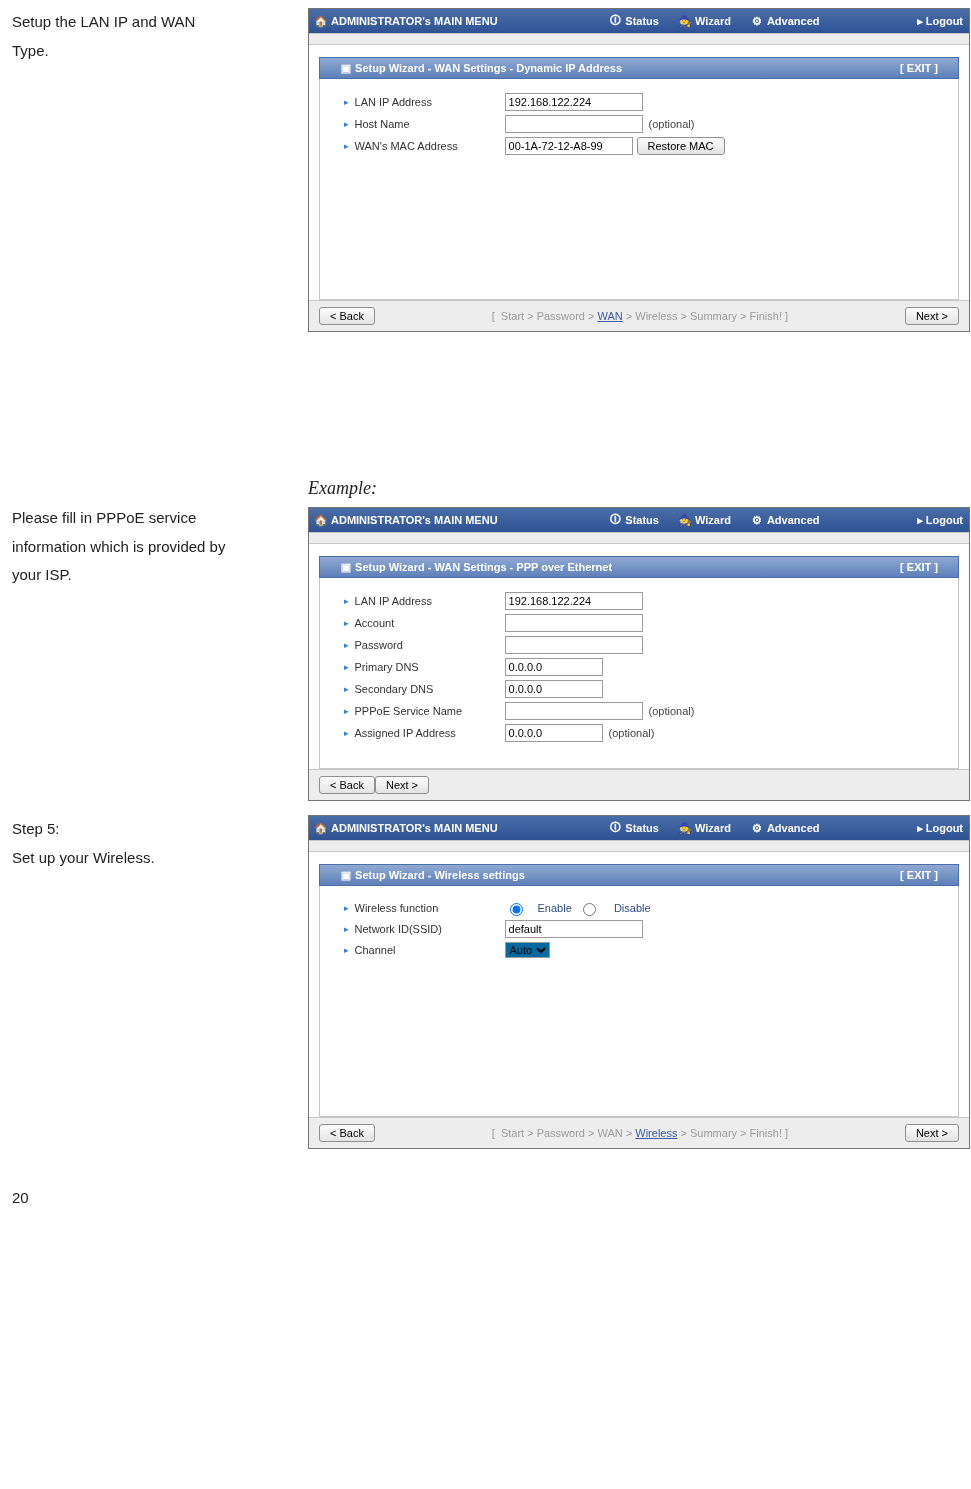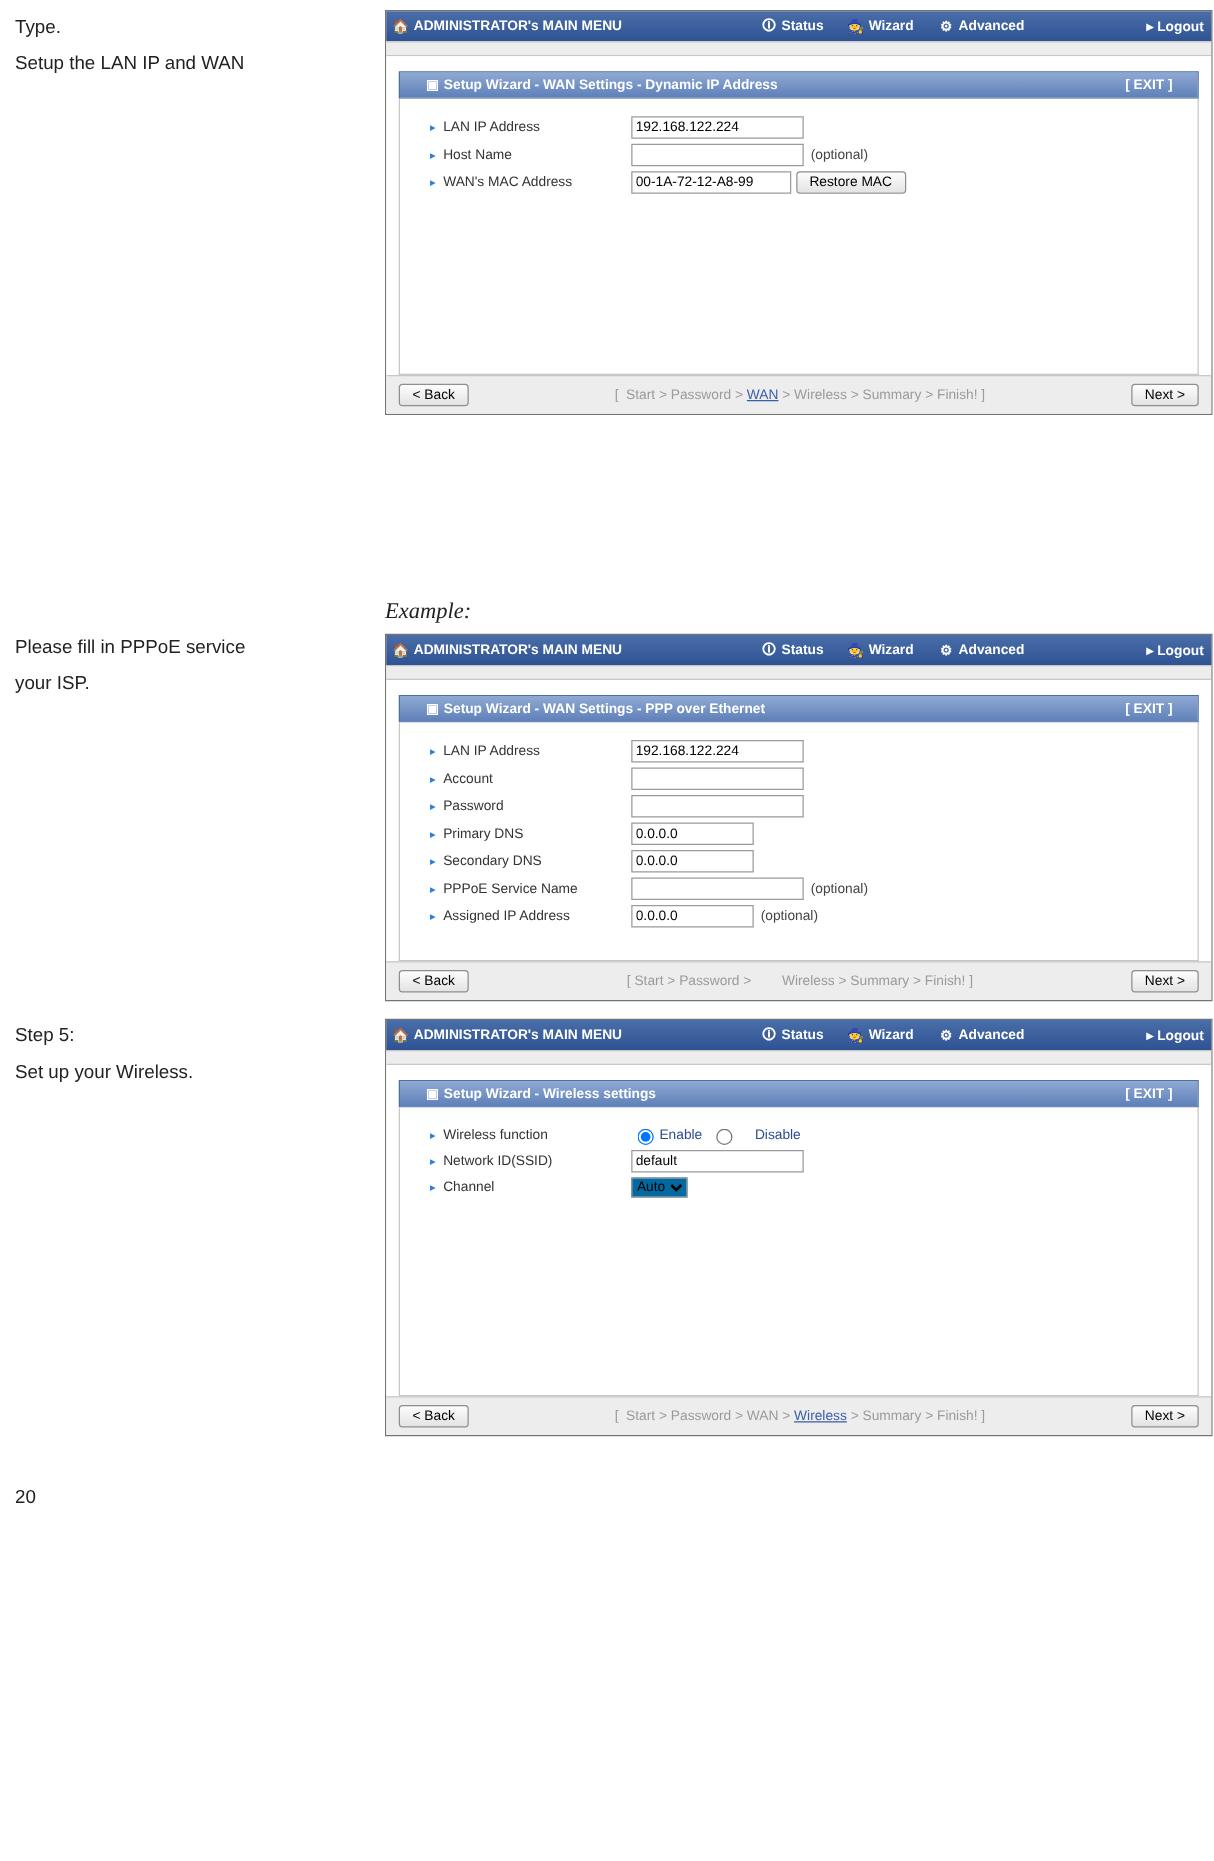--- a/index.html
+++ b/index.html
@@ -30,22 +30,22 @@
 .crumbs .cur{color:#3a5ea8;font-weight:normal;text-decoration:underline}
 select.sel{font-size:11px;border:1px solid #9a9a9a;background:#0369a1}
 .pagenum{text-align:left;font-size:15px;margin-top:40px}
 .step-em{font-style:italic}
 </style>
 </head>
 <body>
 
 <div class="row">
   <div class="leftcol">
+    <div>Setup the LAN IP and WAN</div>
     <div>Type.</div>
-    <div>Setup the LAN IP and WAN</div>
   </div>
   <div class="rightcol">
     <div class="shot">
       <div class="navbar">
         <span class="brand">
           <span class="icon">🏠</span>
           <span>ADMINISTRATOR's MAIN MENU</span>
         </span>
         <span class="spacer"></span>
         <span class="navitem">
@@ -97,20 +97,21 @@
     </div>
   </div>
 </div>
 
 <div style="height:100px"></div>
 
 <div class="row" style="margin-top:6px">
   <div class="leftcol">
     <div style="height:56px"></div>
     <div>Please fill in PPPoE service</div>
+    <div>information which is provided by</div>
     <div>your ISP.</div>
   </div>
   <div class="rightcol">
     <div class="example">Example:</div>
     <div class="shot">
       <div class="navbar">
         <span class="brand">
           <span class="icon">🏠</span>
           <span>ADMINISTRATOR's MAIN MENU</span>
         </span>
@@ -171,21 +172,20 @@
           <div class="field">
               <span class="arrow">▸</span>
               <span class="lbl">Assigned IP Address</span>
               <input type="text" style="width: 90px;" value="0.0.0.0">
               <span class="note">(optional)</span>
             </div>
         </div>
       </div>
       <div class="footerbar">
         <button class="btn">&lt; Back</button>
-        <span class="crumbs"><span>[  Start &gt; Password &gt;</span>&nbsp;&nbsp;&nbsp;&nbsp;&nbsp;&nbsp;&nbsp;&nbsp;<span>Wireless &gt; Summary &gt; Finish! ]</span></span>
         <button class="btn">Next &gt;</button>
       </div>
     </div>
   </div>
 </div>
 
 <div class="row" style="margin-top:14px">
   <div class="leftcol">
     <div>Step 5:</div>
     <div>Set up your Wireless.</div>
@@ -216,21 +216,21 @@
       <div class="subgrey"></div>
       <div class="body">
         <div class="titlebar">
           <span><span class="icon">▣</span> <span>Setup Wizard - Wireless settings</span></span>
           <span class="exit">[ EXIT ]</span>
         </div>
         <div class="panel" style="min-height:210px">
           <div class="field">
             <span class="arrow">▸</span>
             <span class="lbl">Wireless function</span>
-            <label style="display:flex;align-items:center;gap:2px">
+            <label style="display:flex;align-items:center;gap:12px">
                 <input type="radio" checked="" style="">
                 <span>Enable</span>
               </label>
             &nbsp;&nbsp;
             <label style="display:flex;align-items:center;gap:15px">
                 <input type="radio" style="">
                 <span>Disable</span>
               </label>
           </div>
           <div class="field">

